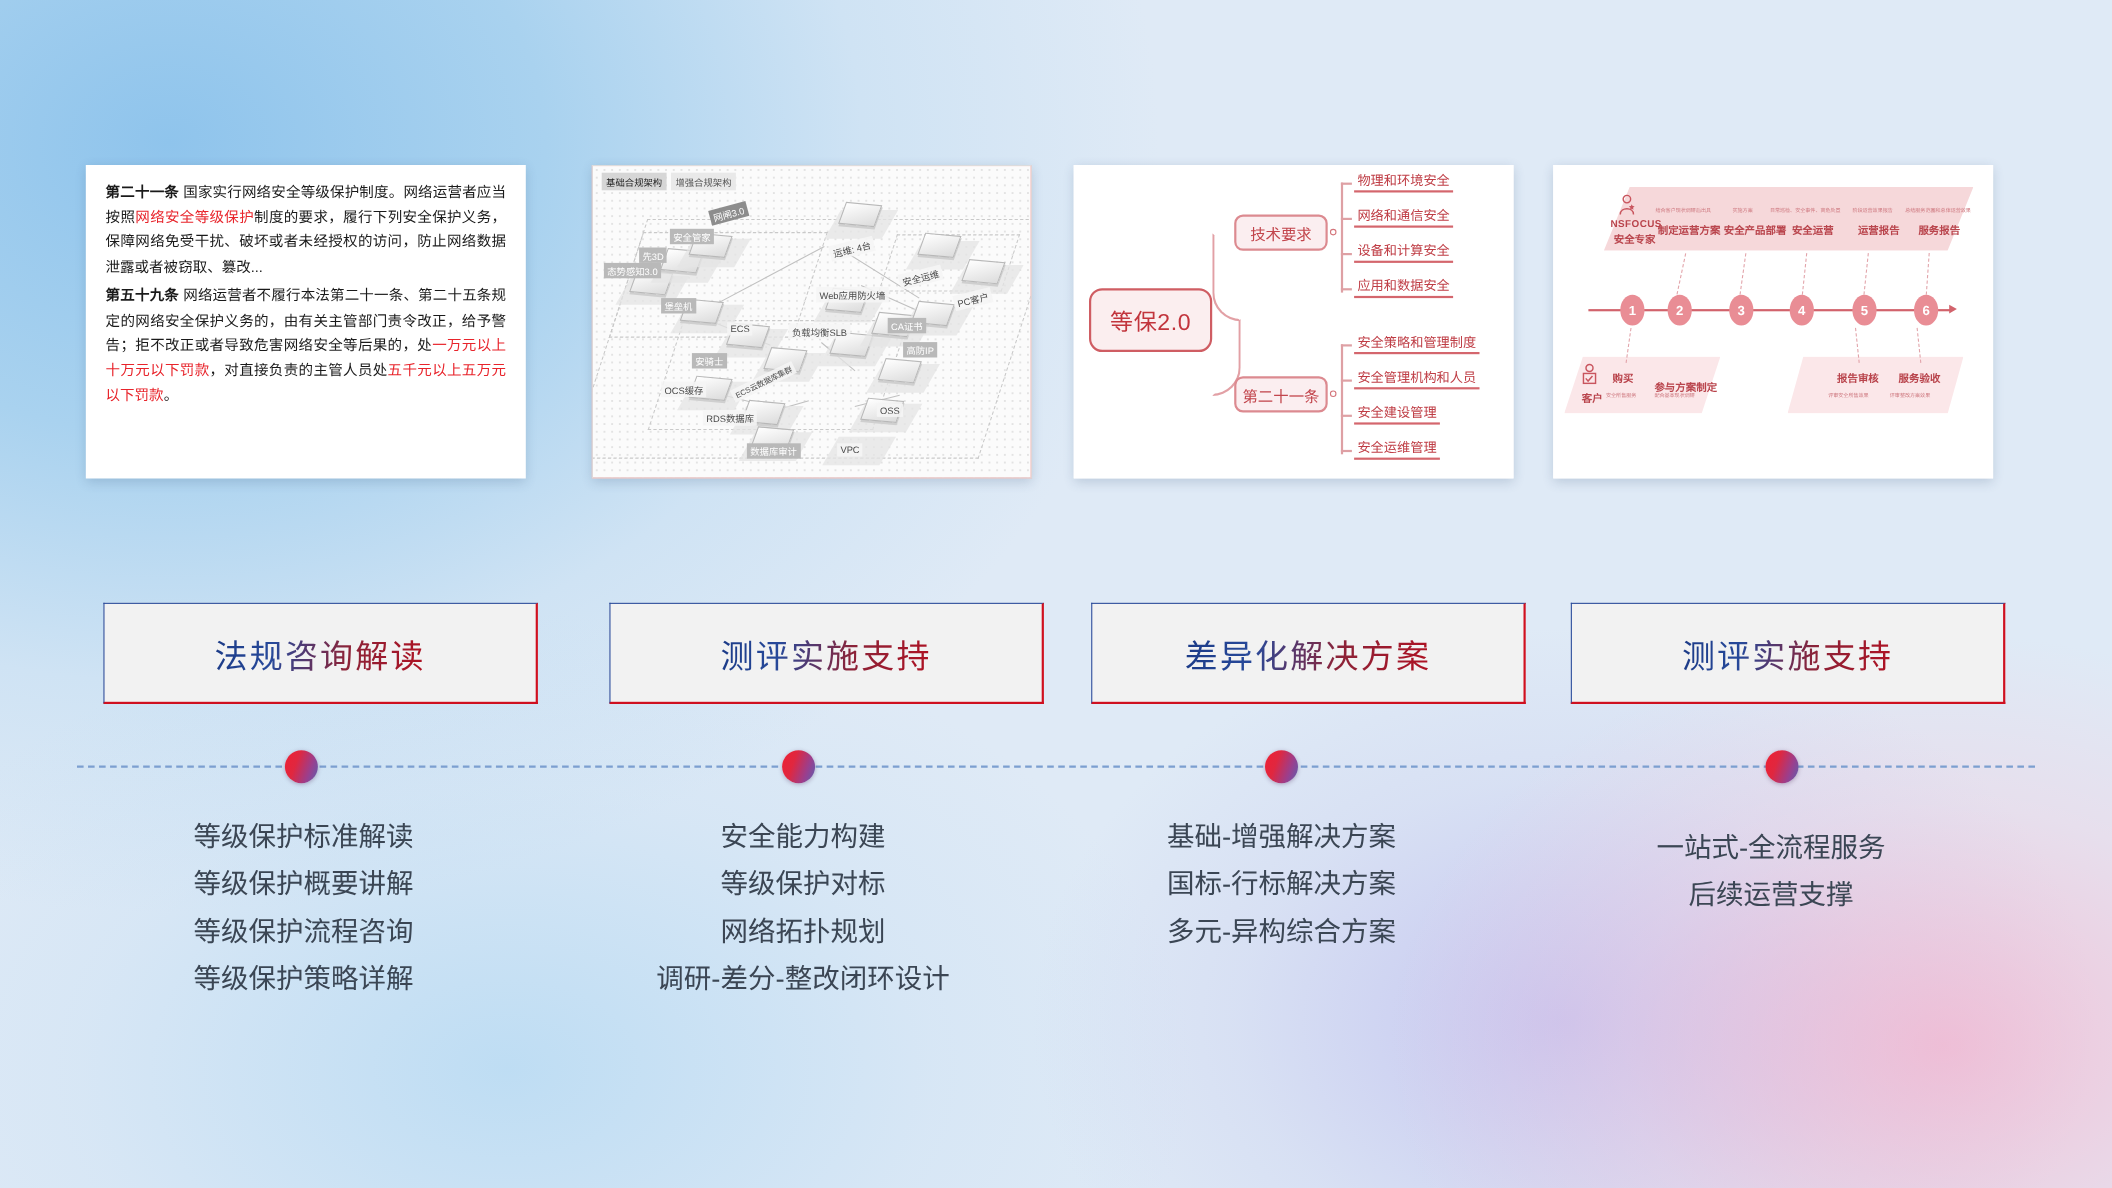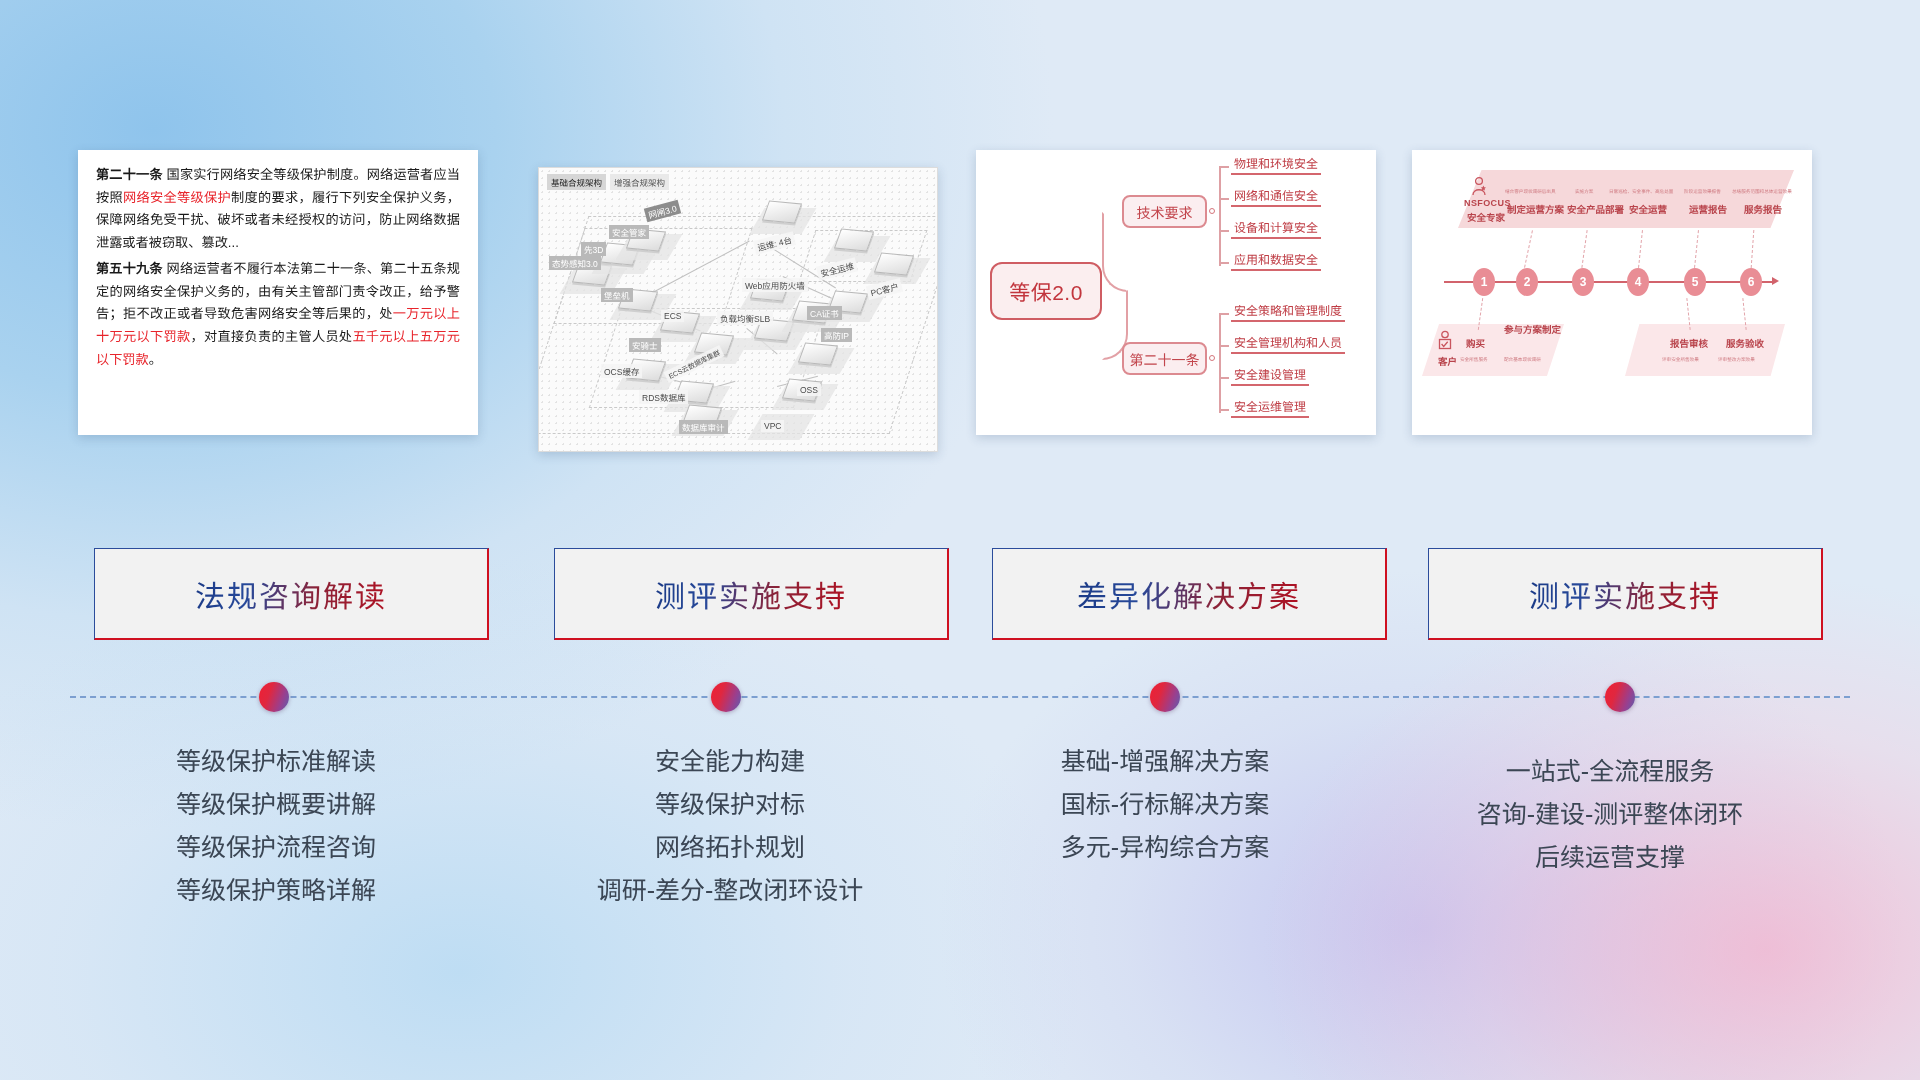--- a/index.html
+++ b/index.html
@@ -26,21 +26,21 @@
   }
   .card {
     position: absolute;
     top: 0;
     width: 400px; height: 285px;
     background: #ffffff;
     box-shadow: 0 3px 10px rgba(40,70,110,0.20);
     overflow: hidden;
   }
   .card.c1 { left: 78px;  }
-  .card.c2 { left: 538px; background:#fca5a5; border:1px solid #dcdcdc;margin-top:17px; }
+  .card.c2 { left: 538px; background:#fca5a5; border:1px solid #dcdcdc; }
   .card.c3 { left: 976px; }
   .card.c4 { left: 1412px; }
 
   
   .law {
     padding: 14px 18px 10px 18px;
     color: #1a1a1a;
   }
   .law-title {
     text-align:center; font-weight:700; font-size:19px;
@@ -343,21 +343,21 @@
 
       <svg class="nsf-icon" style="left:24px;top:180px;" width="18" height="22" viewBox="0 0 18 22">
         <circle cx="9" cy="4.5" r="3.2" fill="none" stroke="#c9555e" stroke-width="1.3"></circle>
         <rect x="3.5" y="9.5" width="11" height="9" fill="none" stroke="#c9555e" stroke-width="1.3"></rect>
         <path d="M5.6 14 l2.1 2.4 4-4.6" fill="none" stroke="#c9555e" stroke-width="1.3"></path>
       </svg>
       <div class="nsf-l" style="left:26px;top:204px;">客户</div>
 
       <div class="nsf-l" style="left:54px;top:186px;">购买</div>
       <div class="nsf-s" style="left:48px;top:206px;">安全所售服务</div>
-      <div class="nsf-l" style="left:92px;top:172px;">参与方案制定</div>
+      <div class="nsf-l" style="left:92px;top:194px;">参与方案制定</div>
       <div class="nsf-s" style="left:92px;top:206px;">配合基本现状调研</div>
       <div class="nsf-l" style="left:258px;top:186px;">报告审核</div>
       <div class="nsf-s" style="left:250px;top:206px;">评审安全所售效果</div>
       <div class="nsf-l" style="left:314px;top:186px;">服务验收</div>
       <div class="nsf-s" style="left:306px;top:206px;">评审整改方案效果</div>
     </div>
   </div>
 </div>
 
 <div class="titles">
@@ -398,16 +398,15 @@
   </div>
 
   <div class="col k3">
     <div class="li">基础-增强解决方案</div>
     <div class="li">国标-行标解决方案</div>
     <div class="li">多元-异构综合方案</div>
   </div>
 
   <div class="col k4">
     <div class="li">一站式-全流程服务</div>
-    <div class="li">咨询-建设-测评整体闭环</div>
     <div class="li">后续运营支撑</div>
   </div>
 </div>
 
 </body></html>

